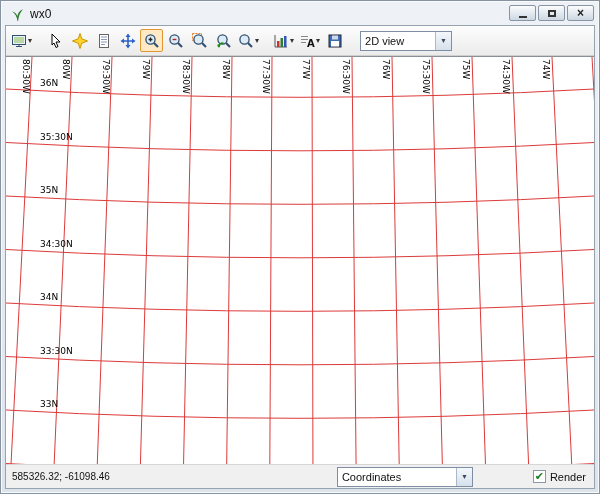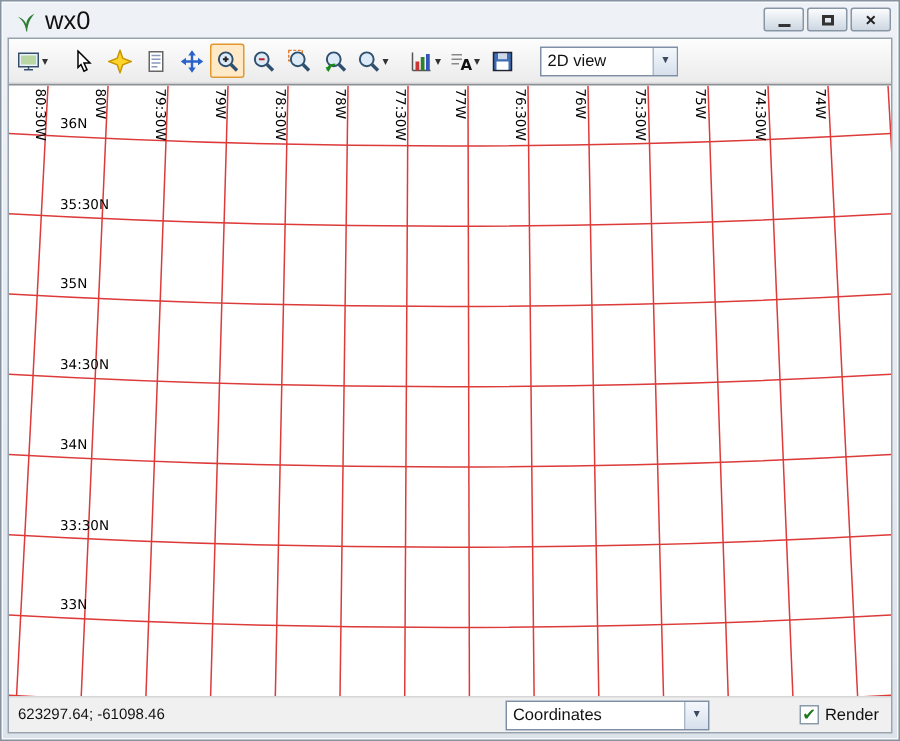--- a/index.html
+++ b/index.html
@@ -7,21 +7,21 @@
 
   .window{
     width:600px;height:494px;
     background:linear-gradient(#eef2f7,#dde3eb);
     border:1px solid #86929f;
     box-shadow:inset 0 0 0 1px #f8fbfe;
     display:flex;flex-direction:column;
     padding:0 4px 4px 4px;
   }
   .titlebar{height:24px;display:flex;align-items:center;gap:5px;padding:2px 1px 0 5px;}
-  .title-text{font-size:17px;color:#111;}
+  .title-text{font-size:12px;color:#111;}
   .win-buttons{margin-left:auto;display:flex;gap:2px;align-self:flex-start;margin-top:2px;}
   .win-btn{width:27px;height:16px;border:1px solid #8795a5;border-radius:2px;
     background:linear-gradient(#fbfcfd,#cdd7e2);display:flex;align-items:center;justify-content:center;
     font-size:11px;line-height:1;color:#222;cursor:default;padding:0;}
   .glyph-min{width:8px;height:2px;background:#333;margin-top:7px;}
   .glyph-max{width:8px;height:7px;border:2px solid #333;}
   .glyph-close{font-weight:bold;font-size:12px;color:#222;}
 
   .app-body{flex:1;display:flex;flex-direction:column;background:#f0f0f0;border:1px solid #98a3b0;min-height:0;}
 
@@ -234,21 +234,21 @@
           <path d="M0 192.5 Q 294 209.1223076923077 588 192.5" fill="none" stroke="#dd3a3a" stroke-width="1"></path>
           <path d="M0 246 Q 294 262.6223076923077 588 246" fill="none" stroke="#dd3a3a" stroke-width="1"></path>
           <path d="M0 299.5 Q 294 316.1223076923077 588 299.5" fill="none" stroke="#dd3a3a" stroke-width="1"></path>
           <path d="M0 353 Q 294 369.6223076923077 588 353" fill="none" stroke="#dd3a3a" stroke-width="1"></path>
           <path d="M0 406.5 Q 294 423.1223076923077 588 406.5" fill="none" stroke="#dd3a3a" stroke-width="1"></path>
         </svg>
       <span><span class="lon-label" style="left: 14px;">80:30W</span><span class="lon-label" style="left: 54px;">80W</span><span class="lon-label" style="left: 94px;">79:30W</span><span class="lon-label" style="left: 134px;">79W</span><span class="lon-label" style="left: 174px;">78:30W</span><span class="lon-label" style="left: 214px;">78W</span><span class="lon-label" style="left: 254px;">77:30W</span><span class="lon-label" style="left: 294px;">77W</span><span class="lon-label" style="left: 334px;">76:30W</span><span class="lon-label" style="left: 374px;">76W</span><span class="lon-label" style="left: 414px;">75:30W</span><span class="lon-label" style="left: 454px;">75W</span><span class="lon-label" style="left: 494px;">74:30W</span><span class="lon-label" style="left: 534px;">74W</span><span class="lat-label" style="top: 21px;">36N</span><span class="lat-label" style="top: 74.5px;">35:30N</span><span class="lat-label" style="top: 128px;">35N</span><span class="lat-label" style="top: 181.5px;">34:30N</span><span class="lat-label" style="top: 235px;">34N</span><span class="lat-label" style="top: 288.5px;">33:30N</span><span class="lat-label" style="top: 342px;">33N</span></span>
     </div>
 
     <div class="statusbar">
-      <span class="status-coords">623297.64; -61098.46</span>
+      <span class="status-coords">585326.32; -61098.46</span>
       <div class="combo status-combo">
         <span class="combo-text">Coordinates</span>
         <span class="combo-arrow">▼</span>
       </div>
       <label class="render-wrap">
         <span class="checkbox">
             <span class="check">✔</span>
           </span>
         <span>Render</span>
       </label>

